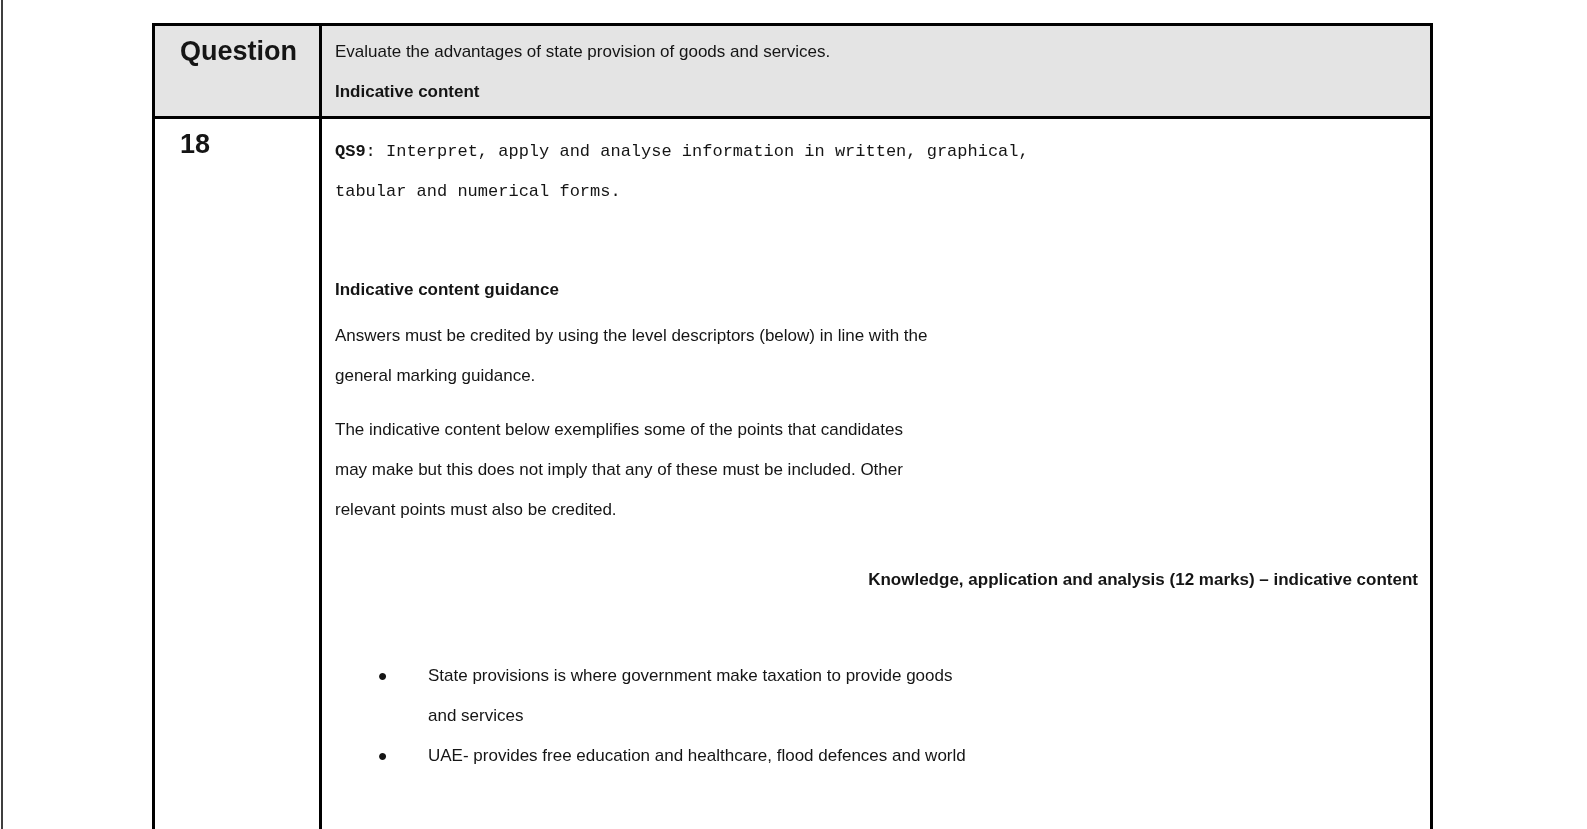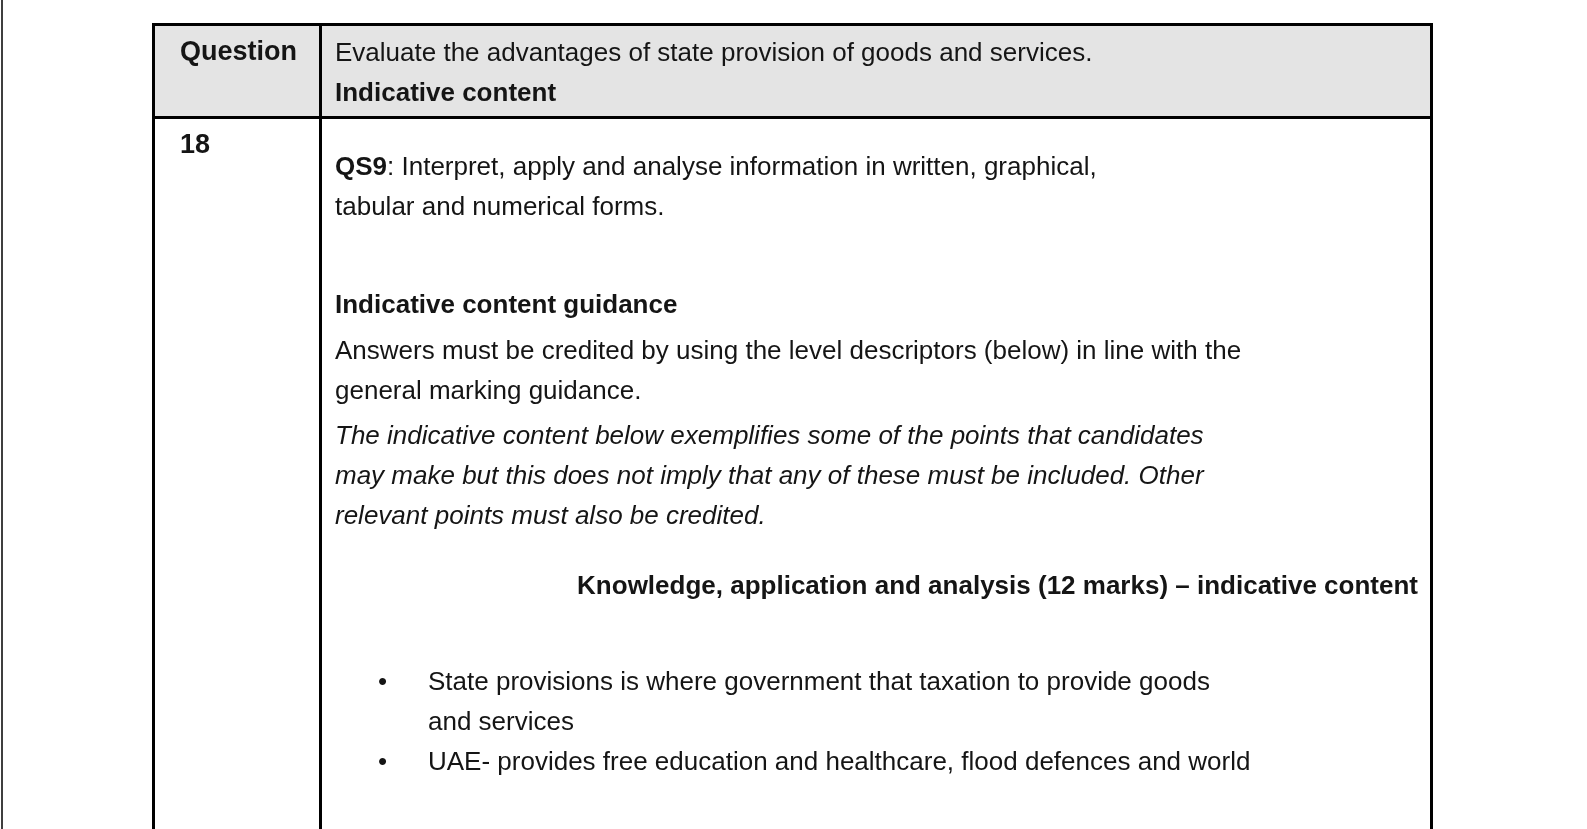--- a/index.html
+++ b/index.html
@@ -37,29 +37,29 @@
     width: 167px;
     flex: 0 0 167px;
     border-right: 3px solid var(--border, #000);
     padding: 5px 8px 0 25px;
   }
   .c2 {
     flex: 1;
     padding: 6px 12px 0 13px;
     overflow: hidden;
   }
-  .line { white-space: nowrap; line-height: 40px; font-size: 26px; }
+  .line { white-space: nowrap; line-height: 40px; font-size: 17px; }
   .b { font-weight: bold; }
   .cell-label { font-size: 27px; font-weight: bold; line-height: 40px; }
   .hdr-line2 { }
   .para .line, .lines .line { line-height: 40px; }
-  .m-qs       { margin-top: 21px; }
+  .m-qs       { margin-top: 7px; font-family: Liberation Mono, monospace; }
   .m-guidance { margin-top: 58px; }
   .m-answers  { margin-top: 6px; }
-  .m-exemplify{ margin-top: 5px; font-style: italic; }
+  .m-exemplify{ margin-top: 14px; }
   .m-knowledge{ margin-top: 30px; text-align: right; }
   .m-bullets  { margin-top: 56px; }
   .bullet {
     display: flex;
     margin-left: 43px;
   }
   .bullet .dot {
     width: 50px;
     flex: 0 0 50px;
     font-size: 26px;
@@ -108,21 +108,21 @@
           <div class="line">may make but this does not imply that any of these must be included. Other</div>
           <div class="line">relevant points must also be credited.</div>
         </div>
 
       <div class="line b m-knowledge">Knowledge, application and analysis (12 marks) – indicative content</div>
 
       <div class="m-bullets">
         <div class="bullet">
           <div class="dot">•</div>
           <div class="lines">
-              <div class="line">State provisions is where government that taxation to provide goods</div>
+              <div class="line">State provisions is where government make taxation to provide goods</div>
               <div class="line">and services</div>
             </div>
         </div>
         <div class="bullet">
           <div class="dot">•</div>
           <div class="lines">
               <div class="line">UAE- provides free education and healthcare, flood defences and world</div>
             </div>
         </div>
       </div>

